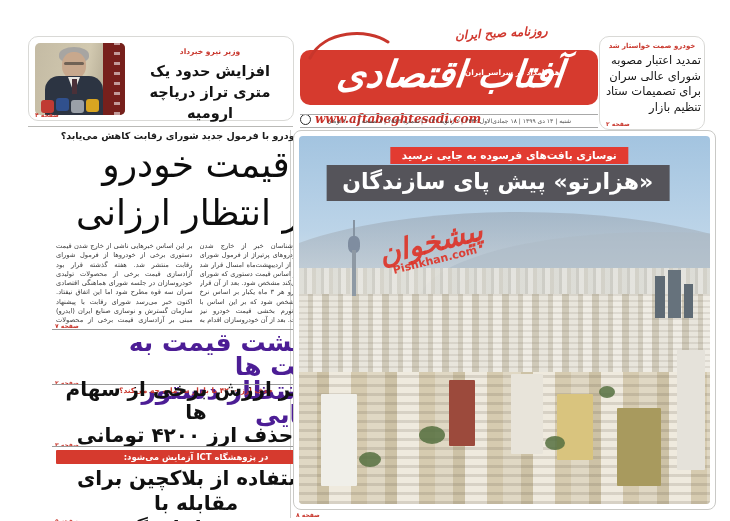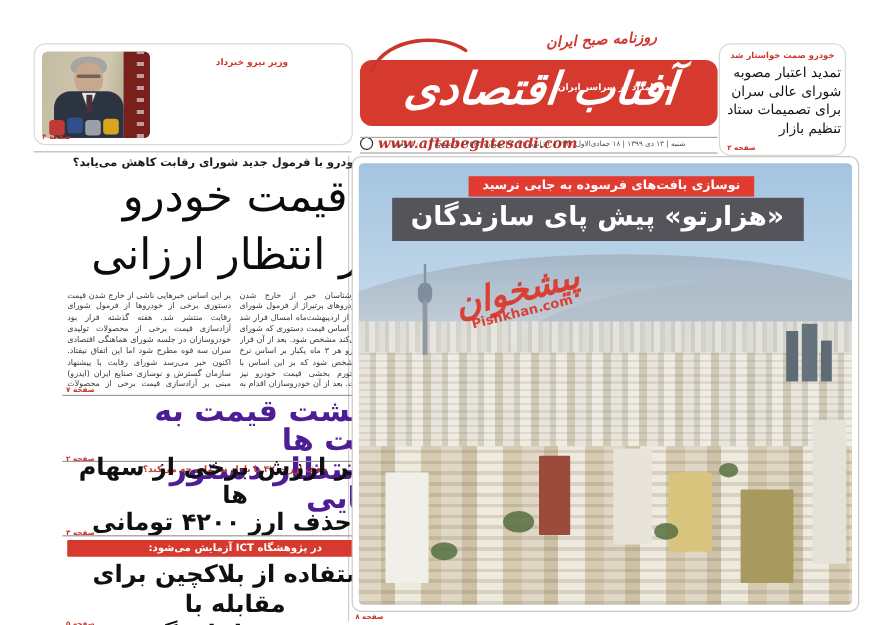--- a/index.html
+++ b/index.html
@@ -138,20 +138,21 @@
       <div class="mp-suit"></div>
       <div class="mp-shirt"></div>
       <div class="mp-tie"></div>
       <div class="mic mic1"></div>
       <div class="mic mic2"></div>
       <div class="mic mic3"></div>
       <div class="mic mic4"></div>
     </div>
     <div class="cl-text">
       <div class="kicker-red">وزیر نیرو خبرداد</div>
+      <div class="headline">افزایش حدود یک متری تراز دریاچه ارومیه</div>
     </div>
     <div class="pageref pr-abs">صفحه ۴</div>
   </div>
 
   <div class="masthead">
     <div class="tagline">روزنامه صبح ایران</div>
     <div class="logo-box">
       <svg class="flourish" width="86" height="34" viewBox="0 0 86 34">
         <path d="M4,32 C18,4 62,2 82,16" stroke="#c8362c" stroke-width="3" fill="none" stroke-linecap="round"></path>
       </svg>

